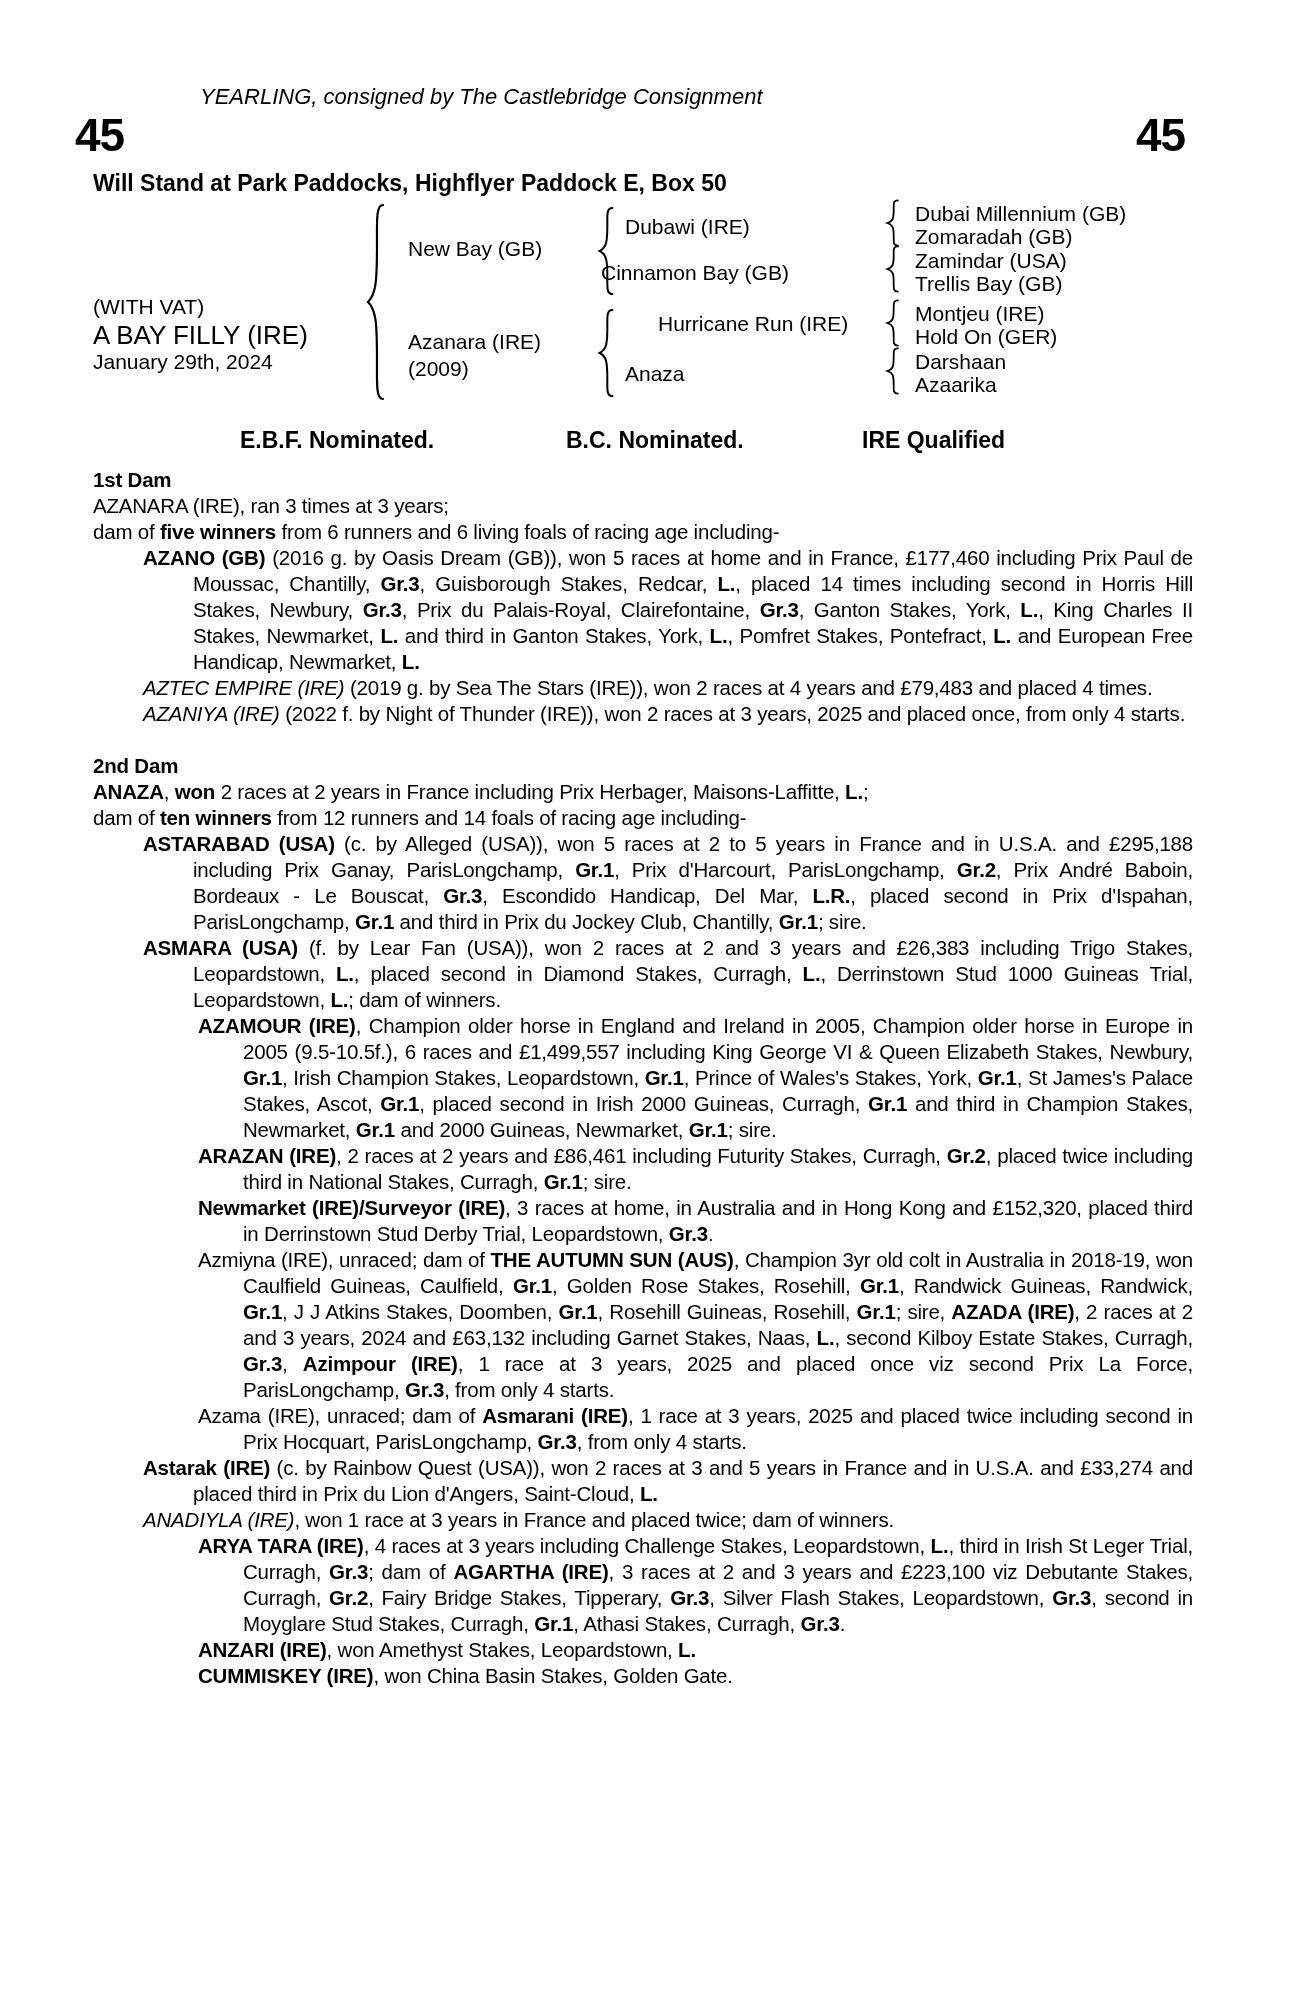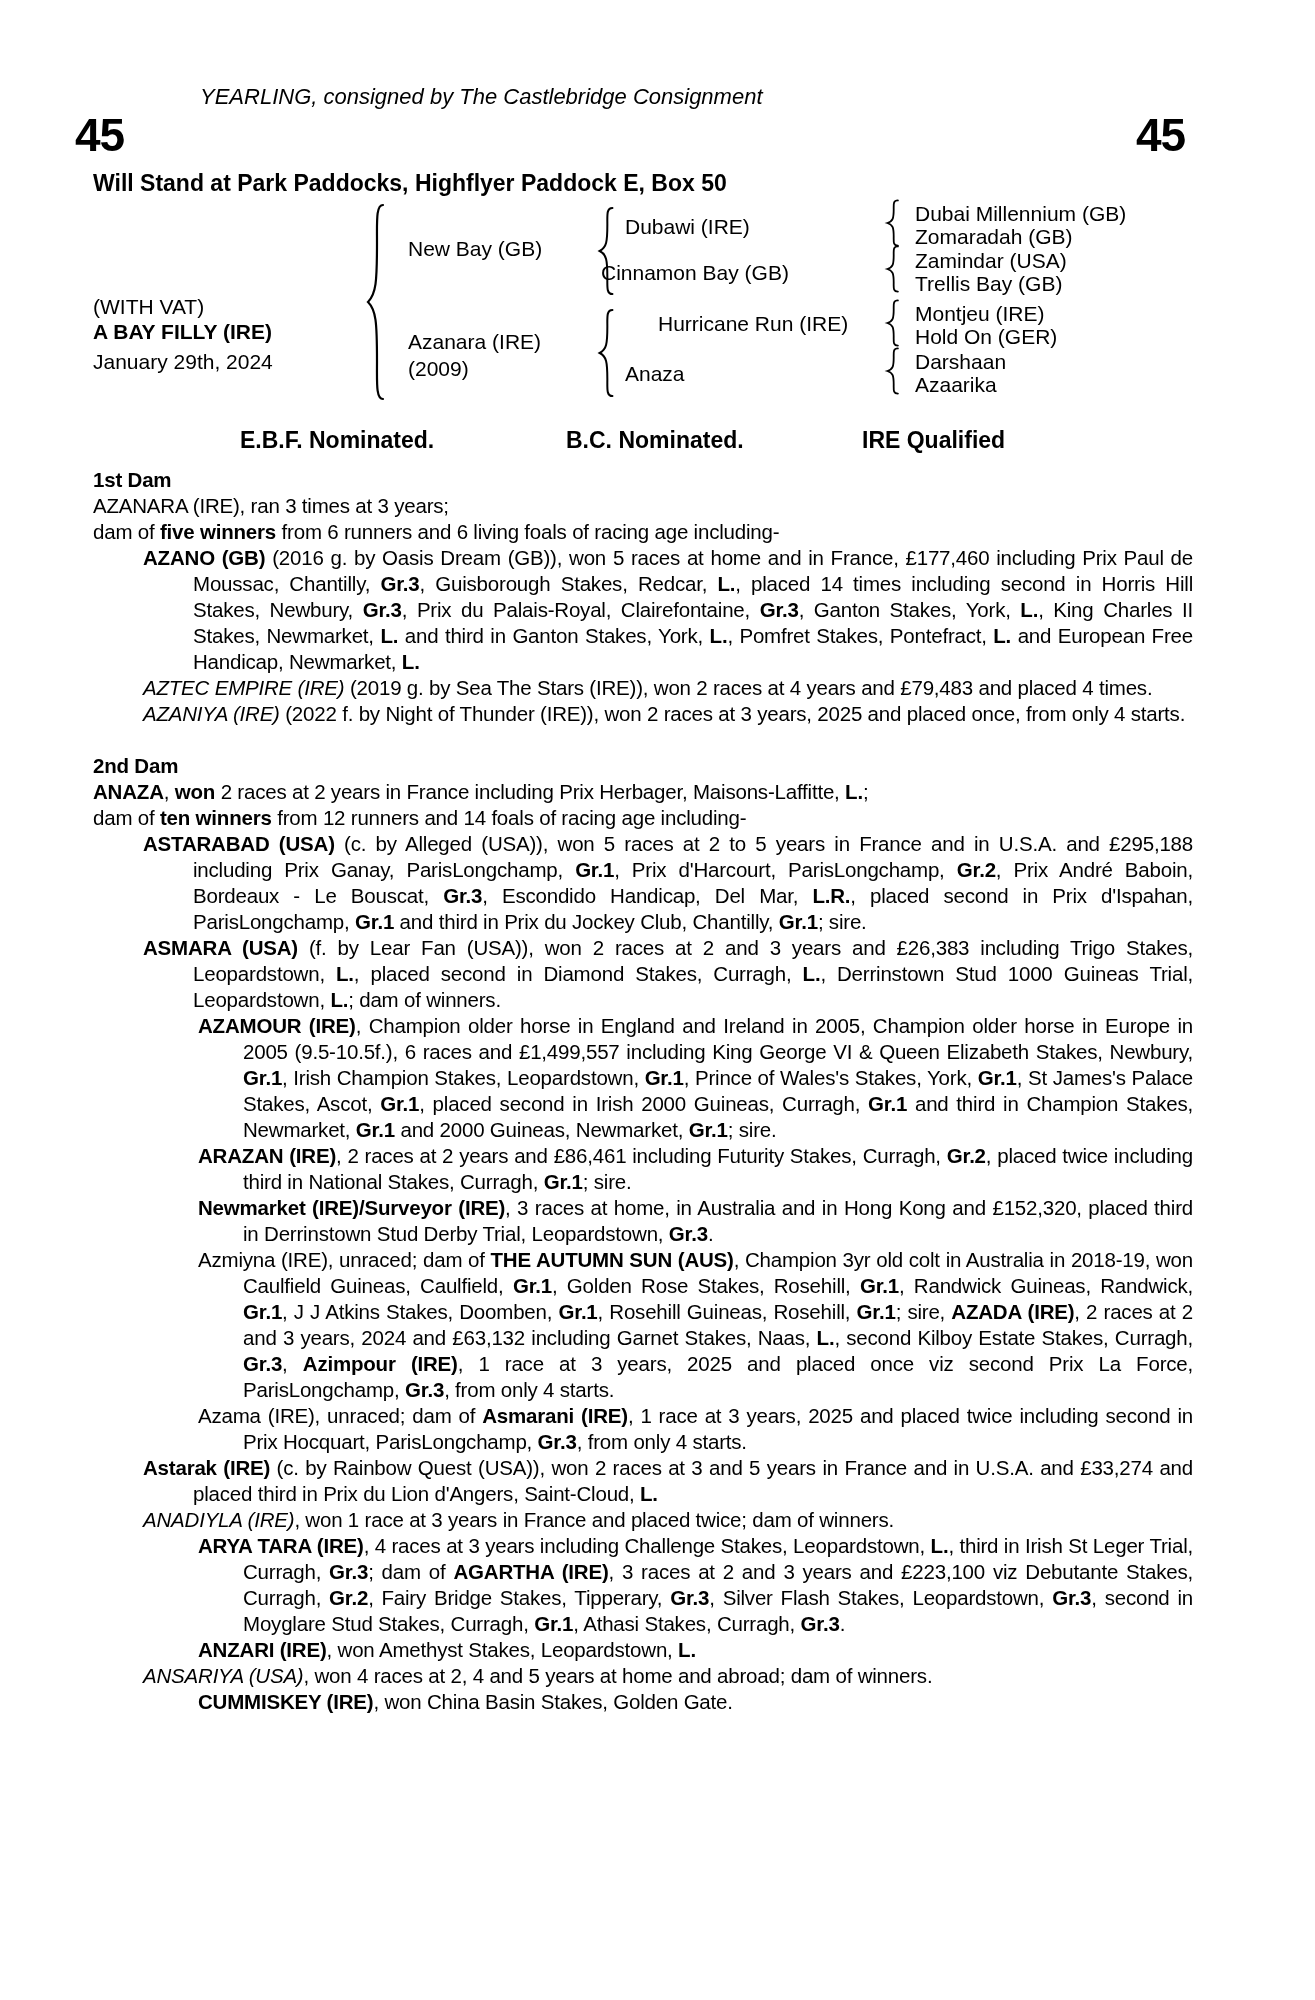--- a/index.html
+++ b/index.html
@@ -11,21 +11,21 @@
   .abs{position:absolute;}
   .nowrap{white-space:nowrap;}
 
   .consignor{top:64px;left:200px;font-style:italic;font-size:22px;margin-top:20px;}
   .lot{top:108px;font-size:46px;font-weight:bold;letter-spacing:-1px;}
   .lot-left{left:75px;}
   .lot-right{left:1136px;}
   .stand-line{top:170px;left:93px;font-size:23px;font-weight:bold;}
 
   .ped{font-size:21px;}
-  .ped-bold{font-weight:bold;font-size:21px;}
+  .ped-bold{font-weight:normal;font-size:26px;}
 
   .brace svg{width:100%;height:100%;overflow:visible;display:block;}
 
   .nomination{top:427px;font-size:23px;font-weight:bold;}
 
   .dam-sections{
     top:467px;left:93px;width:1100px;
     font-size:20.5px;line-height:26px;letter-spacing:-0.2px;
   }
   .dam-heading{font-weight:bold;}
@@ -122,15 +122,14 @@
     <p class="para ind1"><b>ASMARA (USA)</b><span> (f. by Lear Fan (USA)), won 2 races at 2 and 3 years and £26,383 including Trigo Stakes, Leopardstown, </span><b>L.</b><span>, placed second in Diamond Stakes, Curragh, </span><b>L.</b><span>, Derrinstown Stud 1000 Guineas Trial, Leopardstown, </span><b>L.</b><span>; dam of winners.</span></p>
     <p class="para ind2"><b>AZAMOUR (IRE)</b><span>, Champion older horse in England and Ireland in 2005, Champion older horse in Europe in 2005 (9.5-10.5f.), 6 races and £1,499,557 including King George VI &amp; Queen Elizabeth Stakes, Newbury, </span><b>Gr.1</b><span>, Irish Champion Stakes, Leopardstown, </span><b>Gr.1</b><span>, Prince of Wales's Stakes, York, </span><b>Gr.1</b><span>, St James's Palace Stakes, Ascot, </span><b>Gr.1</b><span>, placed second in Irish 2000 Guineas, Curragh, </span><b>Gr.1</b><span> and third in Champion Stakes, Newmarket, </span><b>Gr.1</b><span> and 2000 Guineas, Newmarket, </span><b>Gr.1</b><span>; sire.</span></p>
     <p class="para ind2"><b>ARAZAN (IRE)</b><span>, 2 races at 2 years and £86,461 including Futurity Stakes, Curragh, </span><b>Gr.2</b><span>, placed twice including third in National Stakes, Curragh, </span><b>Gr.1</b><span>; sire.</span></p>
     <p class="para ind2"><b>Newmarket (IRE)/Surveyor (IRE)</b><span>, 3 races at home, in Australia and in Hong Kong and £152,320, placed third in Derrinstown Stud Derby Trial, Leopardstown, </span><b>Gr.3</b><span>.</span></p>
     <p class="para ind2"><span>Azmiyna (IRE), unraced; dam of </span><b>THE AUTUMN SUN (AUS)</b><span>, Champion 3yr old colt in Australia in 2018-19, won Caulfield Guineas, Caulfield, </span><b>Gr.1</b><span>, Golden Rose Stakes, Rosehill, </span><b>Gr.1</b><span>, Randwick Guineas, Randwick, </span><b>Gr.1</b><span>, J J Atkins Stakes, Doomben, </span><b>Gr.1</b><span>, Rosehill Guineas, Rosehill, </span><b>Gr.1</b><span>; sire, </span><b>AZADA (IRE)</b><span>, 2 races at 2 and 3 years, 2024 and £63,132 including Garnet Stakes, Naas, </span><b>L.</b><span>, second Kilboy Estate Stakes, Curragh, </span><b>Gr.3</b><span>, </span><b>Azimpour (IRE)</b><span>, 1 race at 3 years, 2025 and placed once viz second Prix La Force, ParisLongchamp, </span><b>Gr.3</b><span>, from only 4 starts.</span></p>
     <p class="para ind2"><span>Azama (IRE), unraced; dam of </span><b>Asmarani (IRE)</b><span>, 1 race at 3 years, 2025 and placed twice including second in Prix Hocquart, ParisLongchamp, </span><b>Gr.3</b><span>, from only 4 starts.</span></p>
     <p class="para ind1"><b>Astarak (IRE)</b><span> (c. by Rainbow Quest (USA)), won 2 races at 3 and 5 years in France and in U.S.A. and £33,274 and placed third in Prix du Lion d'Angers, Saint-Cloud, </span><b>L.</b></p>
     <p class="para ind1"><i>ANADIYLA (IRE)</i><span>, won 1 race at 3 years in France and placed twice; dam of winners.</span></p>
     <p class="para ind2"><b>ARYA TARA (IRE)</b><span>, 4 races at 3 years including Challenge Stakes, Leopardstown, </span><b>L.</b><span>, third in Irish St Leger Trial, Curragh, </span><b>Gr.3</b><span>; dam of </span><b>AGARTHA (IRE)</b><span>, 3 races at 2 and 3 years and £223,100 viz Debutante Stakes, Curragh, </span><b>Gr.2</b><span>, Fairy Bridge Stakes, Tipperary, </span><b>Gr.3</b><span>, Silver Flash Stakes, Leopardstown, </span><b>Gr.3</b><span>, second in Moyglare Stud Stakes, Curragh, </span><b>Gr.1</b><span>, Athasi Stakes, Curragh, </span><b>Gr.3</b><span>.</span></p>
     <p class="para ind2"><b>ANZARI (IRE)</b><span>, won Amethyst Stakes, Leopardstown, </span><b>L.</b></p>
-    <p class="para ind1"><i>ANSARIYA (USA)</i><span>, won 4 races at 2, 4 and 5 years at home and abroad; dam of winners.</span></p>
     <p class="para ind2"><b>CUMMISKEY (IRE)</b><span>, won China Basin Stakes, Golden Gate.</span></p>
   </div>
 
 </body></html>

